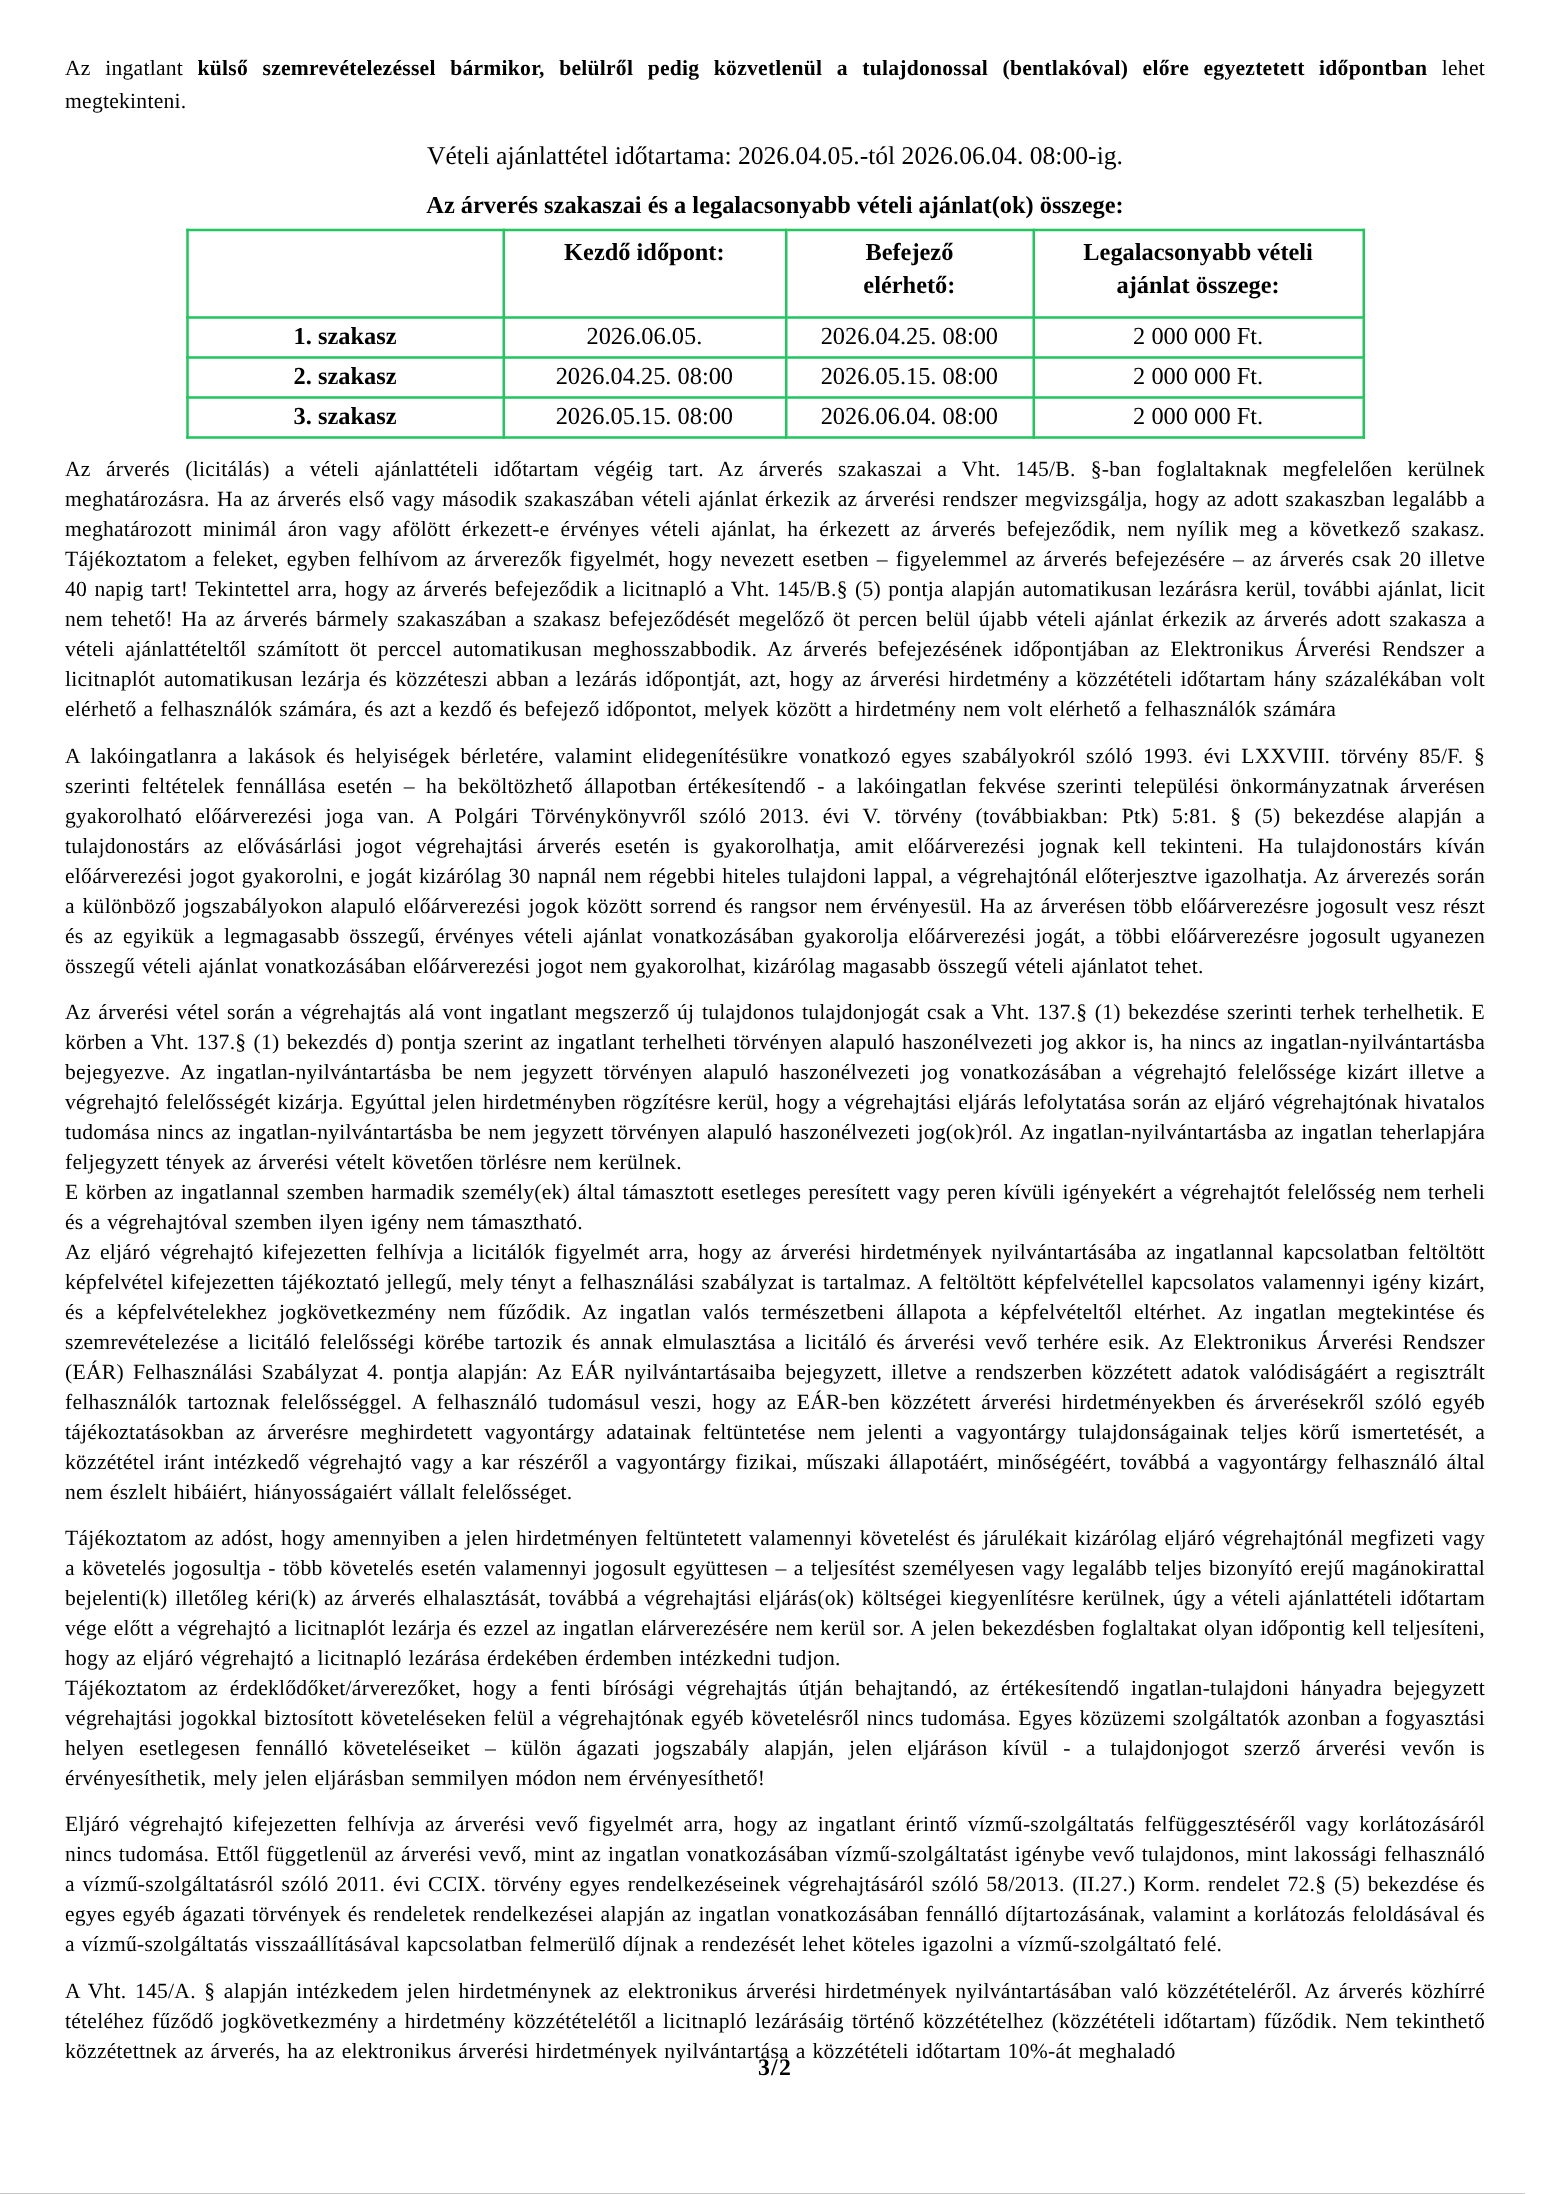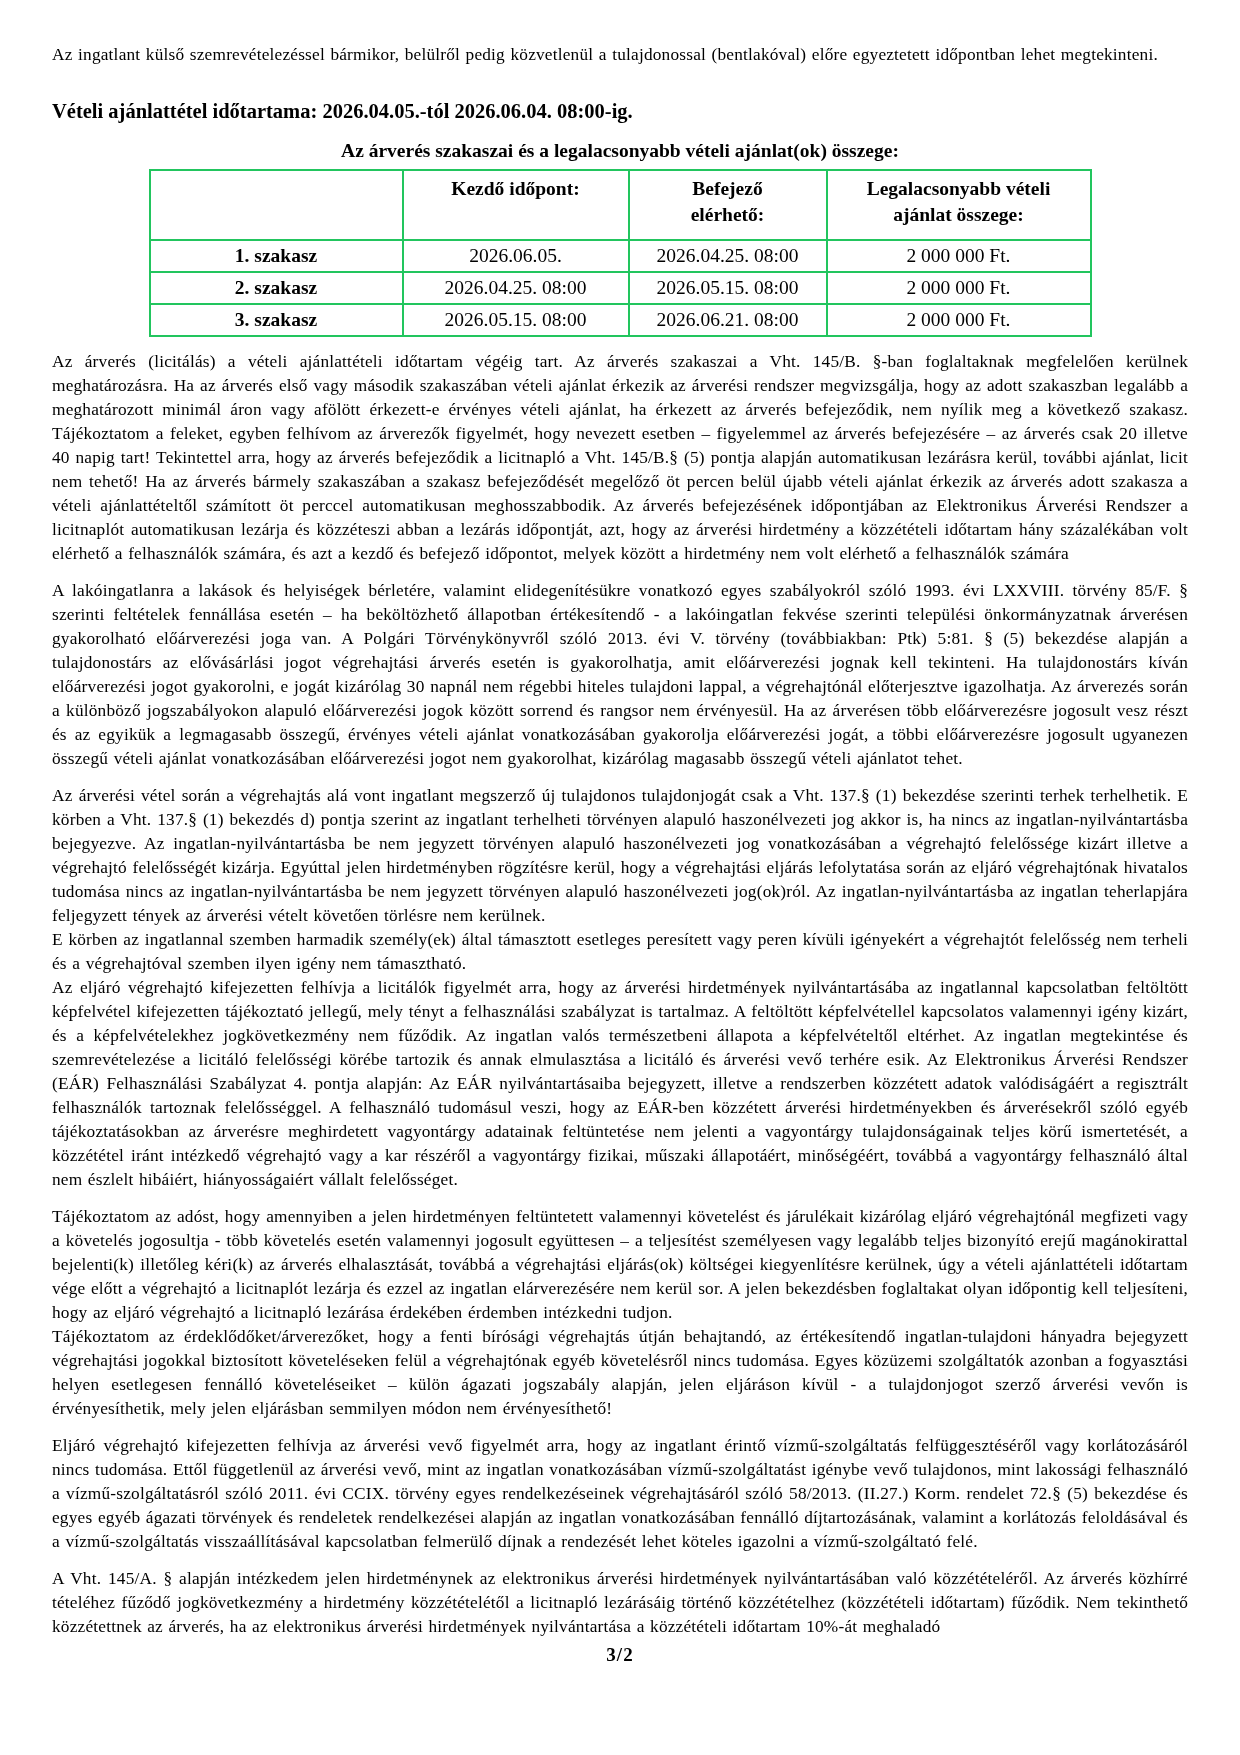--- a/index.html
+++ b/index.html
@@ -18,26 +18,27 @@
   .bodytext p, p.intro {
     margin: 0;
     font-size: 17.3px;
     line-height: 24px;
     letter-spacing: 0.2px;
     text-align: justify;
     word-spacing: 1px;
   }
   p.intro { line-height: 26px; }
   .para-block { margin-top: 13px; }
-  b.seg { font-weight: normal; }
+  b.seg { font-weight: bold; }
 
   
   .headings {
-    margin-top: 28px;
-    font-weight: bold;
+    margin-top: 16px;
+    text-align: center;
+    font-weight: normal;
     font-size: 20.5px;
     line-height: 31px;
   }
   .headings p { margin: 0; }
 
   .table-title {
     margin: 11px 0 5px 0;
     text-align: center;
     font-weight: bold;
     font-size: 19.5px;
@@ -118,21 +119,21 @@
         </tr>
         <tr>
           <td class="stage-col">2. szakasz</td>
           <td>2026.04.25. 08:00</td>
           <td>2026.05.15. 08:00</td>
           <td>2 000 000 Ft.</td>
         </tr>
         <tr>
           <td class="stage-col">3. szakasz</td>
           <td>2026.05.15. 08:00</td>
-          <td>2026.06.21. 08:00</td>
+          <td>2026.06.04. 08:00</td>
           <td>2 000 000 Ft.</td>
         </tr>
       </tbody>
   </table>
 
   <div class="bodytext">
       <div class="para-block">
         <p>Az árverés (licitálás) a vételi ajánlattételi időtartam végéig tart. Az árverés szakaszai a Vht. 145/B. §-ban foglaltaknak megfelelően kerülnek meghatározásra. Ha az árverés első vagy második szakaszában vételi ajánlat érkezik az árverési rendszer megvizsgálja, hogy az adott szakaszban legalább a meghatározott minimál áron vagy afölött érkezett-e érvényes vételi ajánlat, ha érkezett az árverés befejeződik, nem nyílik meg a következő szakasz. Tájékoztatom a feleket, egyben felhívom az árverezők figyelmét, hogy nevezett esetben – figyelemmel az árverés befejezésére – az árverés csak 20 illetve 40 napig tart! Tekintettel arra, hogy az árverés befejeződik a licitnapló a Vht. 145/B.§ (5) pontja alapján automatikusan lezárásra kerül, további ajánlat, licit nem tehető! Ha az árverés bármely szakaszában a szakasz befejeződését megelőző öt percen belül újabb vételi ajánlat érkezik az árverés adott szakasza a vételi ajánlattételtől számított öt perccel automatikusan meghosszabbodik. Az árverés befejezésének időpontjában az Elektronikus Árverési Rendszer a licitnaplót automatikusan lezárja és közzéteszi abban a lezárás időpontját, azt, hogy az árverési hirdetmény a közzétételi időtartam hány százalékában volt elérhető a felhasználók számára, és azt a kezdő és befejező időpontot, melyek között a hirdetmény nem volt elérhető a felhasználók számára</p>
       </div>
       <div class="para-block">

